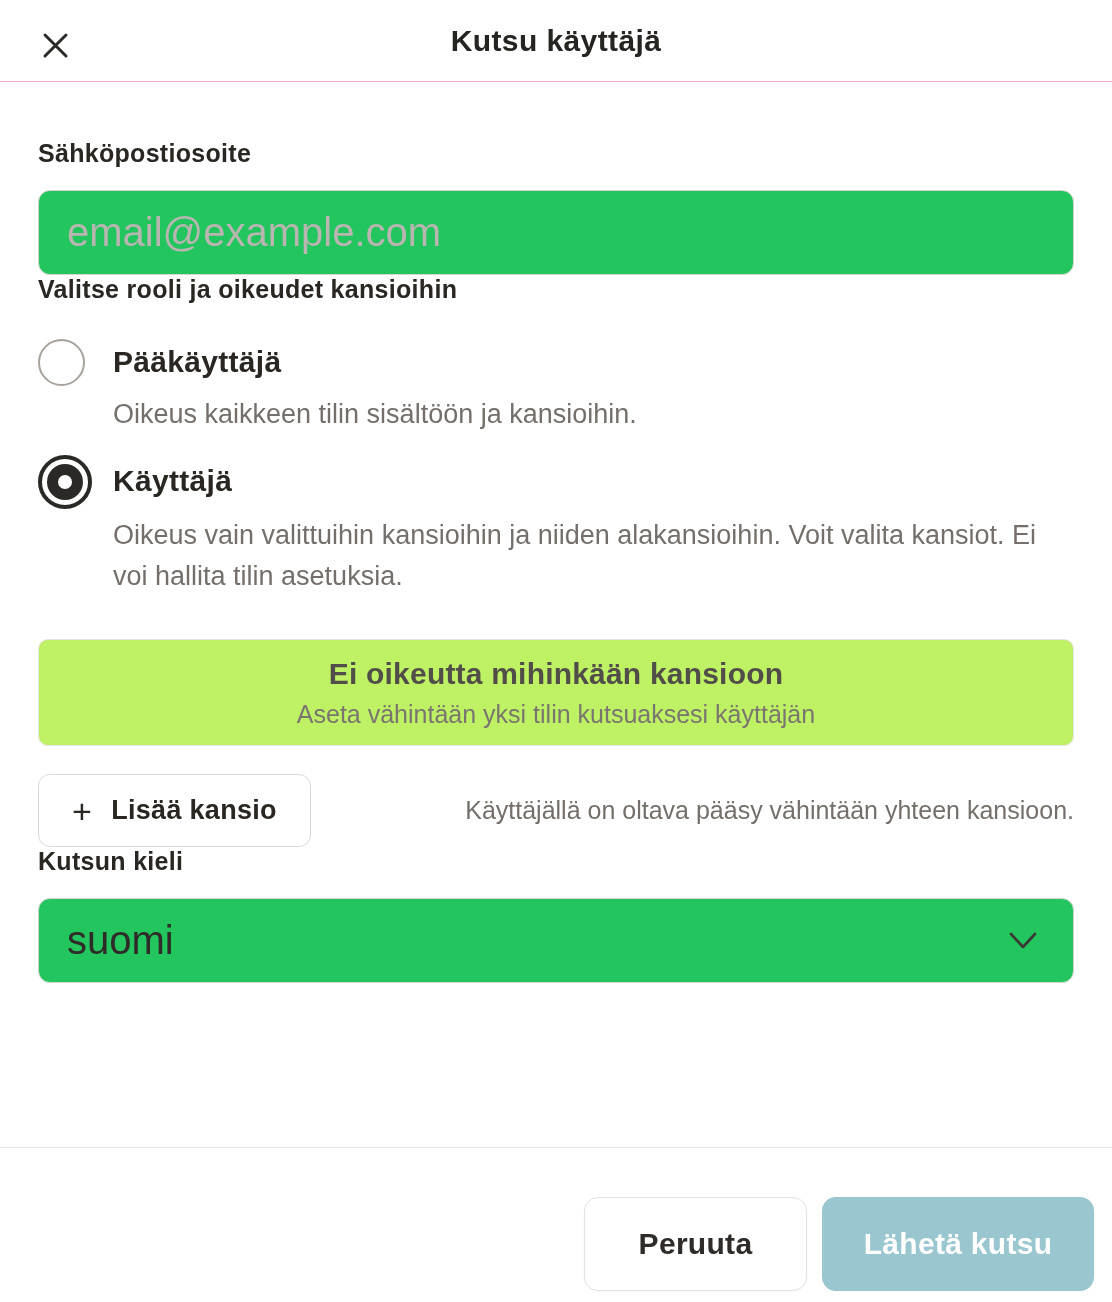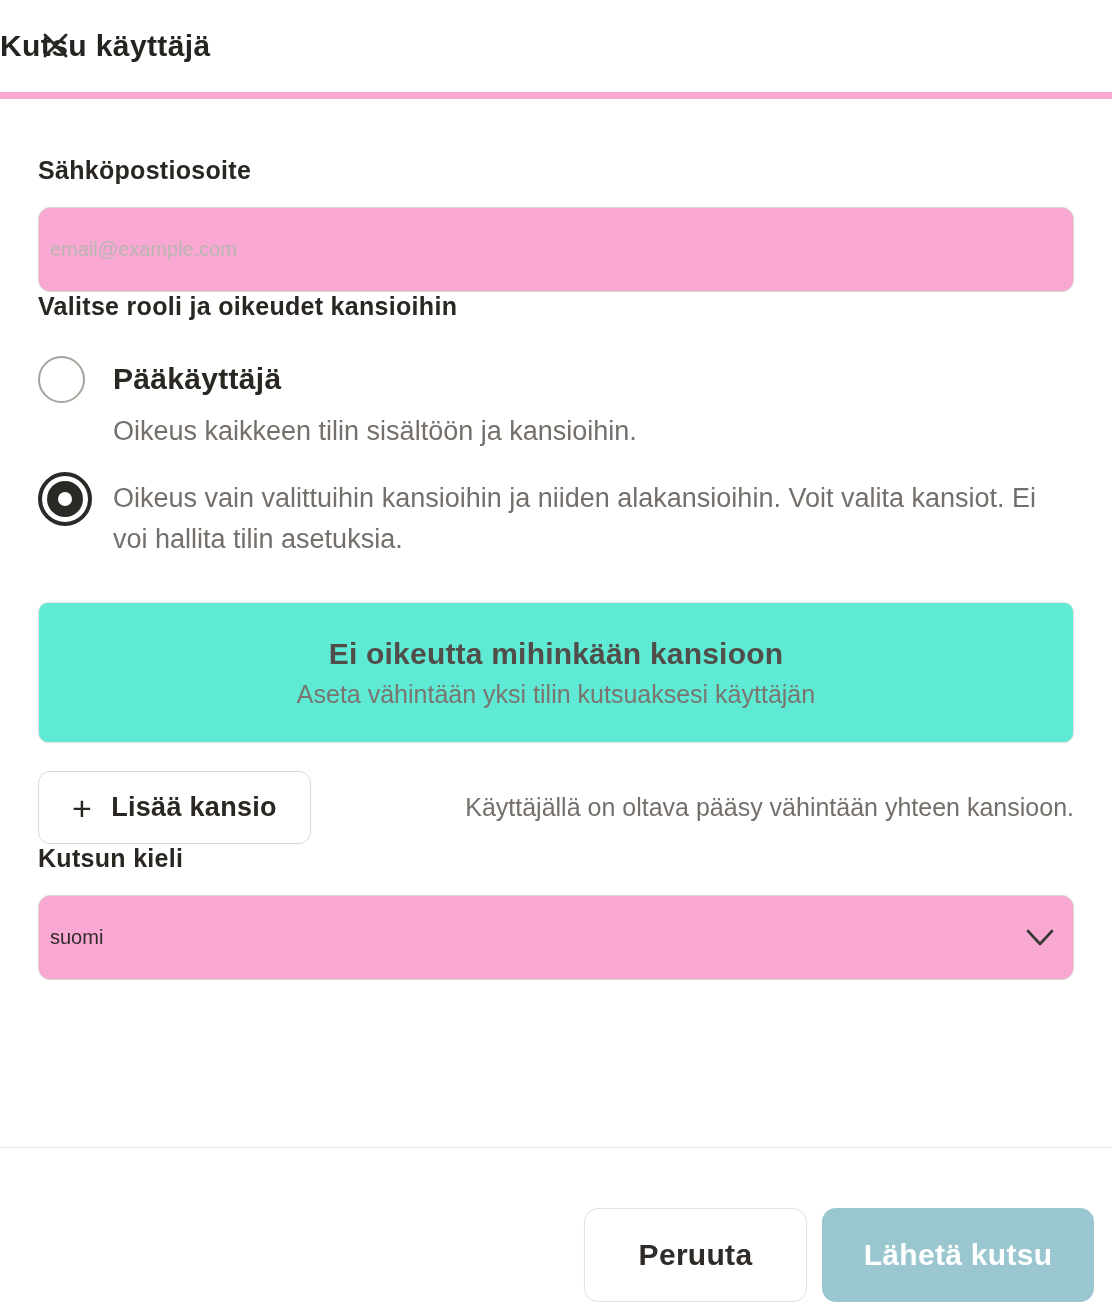--- a/index.html
+++ b/index.html
@@ -7,23 +7,23 @@
   body {
     font-family:"Liberation Sans","DejaVu Sans",sans-serif;
     background:#ffffff;
     color:#2e2b28;
     position:relative;
     overflow:hidden;
   }
 
   
   .dialog-header {
-    height:99px;
-    border-bottom:7px solid #f9a8d4;
-    display:flex; align-items:center; 
+    height:82px;
+    border-bottom:1px solid #f9a8d4;
+    display:flex; align-items:center; justify-content:center;
     position:relative;
   }
   .close-btn {
     position:absolute; left:34px; top:24px;
     width:42px; height:42px;
     background:none; border:none; cursor:pointer;
     display:flex; align-items:center; justify-content:center;
   }
   .dialog-title {
     font-size:30px; font-weight:700; letter-spacing:.4px;
@@ -40,25 +40,25 @@
   .lbl-email { margin-top:57px; }
   .lbl-role  { }
   .lbl-lang  { }
 
   .text-input, .select-box {
     margin-top:22px;
     width:100%;
     height:85px;
     border:1px solid #d8d5d1;
     border-radius:12px;
-    background:#f9a8d4;
+    background:#22c55e;
     font-family:inherit;
-    font-size:20px;
+    font-size:40px;
     color:#2e2b28;
-    padding:0 11px;
+    padding:0 28px;
     outline:none;
   }
   .text-input::placeholder { color:#b9b5b0; opacity:1; }
 
   .select-box {
     display:flex; align-items:center; justify-content:space-between;
     cursor:pointer;
   }
 
   
@@ -100,22 +100,22 @@
     grid-column:2;
     font-size:27px; color:#746f6a;
     line-height:1.52;
     margin-top:6px;
     max-width:930px;
   }
 
   
   .folder-empty-box {
     margin-top:42px;
-    height:141px;
-    background:#5eead4;
+    height:107px;
+    background:#bef264;
     border:1px solid #e5e3e0;
     border-radius:10px;
     display:flex; flex-direction:column;
     align-items:center; justify-content:center;
   }
   .folder-empty-title {
     font-size:30px; font-weight:600; color:#514d48; letter-spacing:.2px;
   }
   .folder-empty-sub {
     font-size:25px; color:#7a756f; margin-top:9px;
@@ -138,21 +138,21 @@
     cursor:pointer;
     letter-spacing:.3px;
   }
   .plus-glyph { font-size:34px; font-weight:400; color:#2a2723; line-height:1; }
   .folder-hint { font-size:25px; color:#746f6a; }
 
   
   .dialog-footer {
     position:absolute; left:0; right:0; top:1147px; bottom:0;
     border-top:1px solid #e8e8e6;
-    display:flex; justify-content:flex-end; align-items:flex-end;
+    display:flex; justify-content:flex-end; align-items:center;
     gap:15px;
     padding:38px 18px 0 0;
     background:#fff;
   }
   .btn {
     height:94px;
     border-radius:14px;
     font-family:inherit;
     font-size:30px; font-weight:700;
     cursor:pointer;
@@ -200,20 +200,21 @@
     <div class="radio-label">Pääkäyttäjä</div>
     <div class="radio-desc">Oikeus kaikkeen tilin sisältöön ja kansioihin.</div>
   </div>
 
   <div class="radio-option opt-user">
     <div class="radio-circle selected">
       <div class="radio-disc">
         <div class="radio-dot"></div>
       </div>
     </div>
+    <div class="radio-label">Käyttäjä</div>
     <div class="radio-desc">Oikeus vain valittuihin kansioihin ja niiden alakansioihin. Voit valita kansiot. Ei voi hallita tilin asetuksia.</div>
   </div>
 
   
   <div class="folder-empty-box">
     <div class="folder-empty-title">Ei oikeutta mihinkään kansioon</div>
     <div class="folder-empty-sub">Aseta vähintään yksi tilin kutsuaksesi käyttäjän</div>
   </div>
 
   

